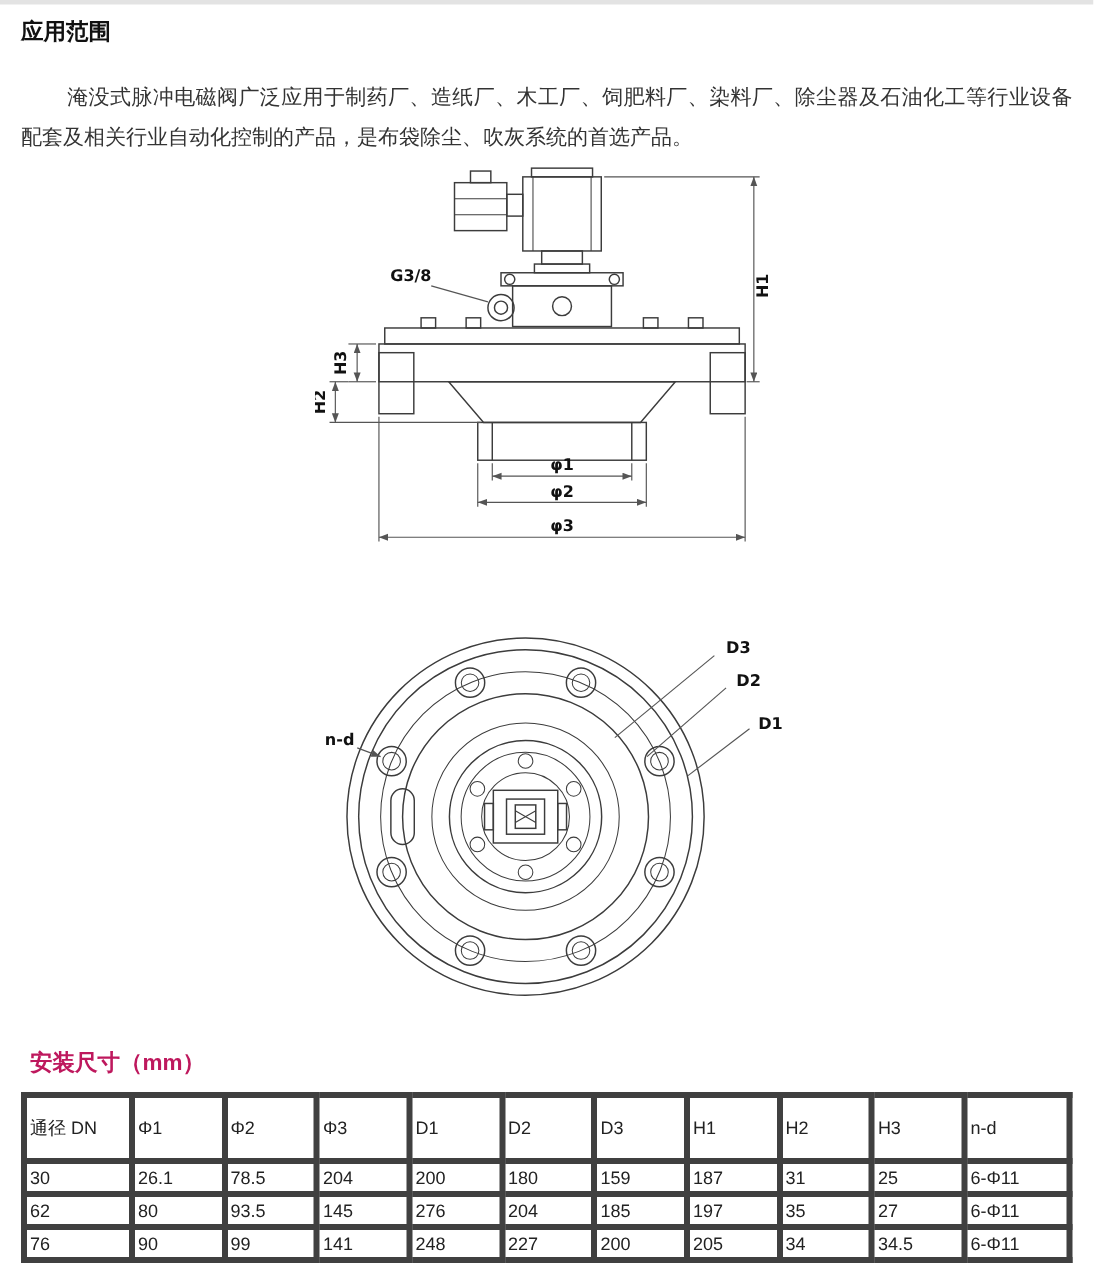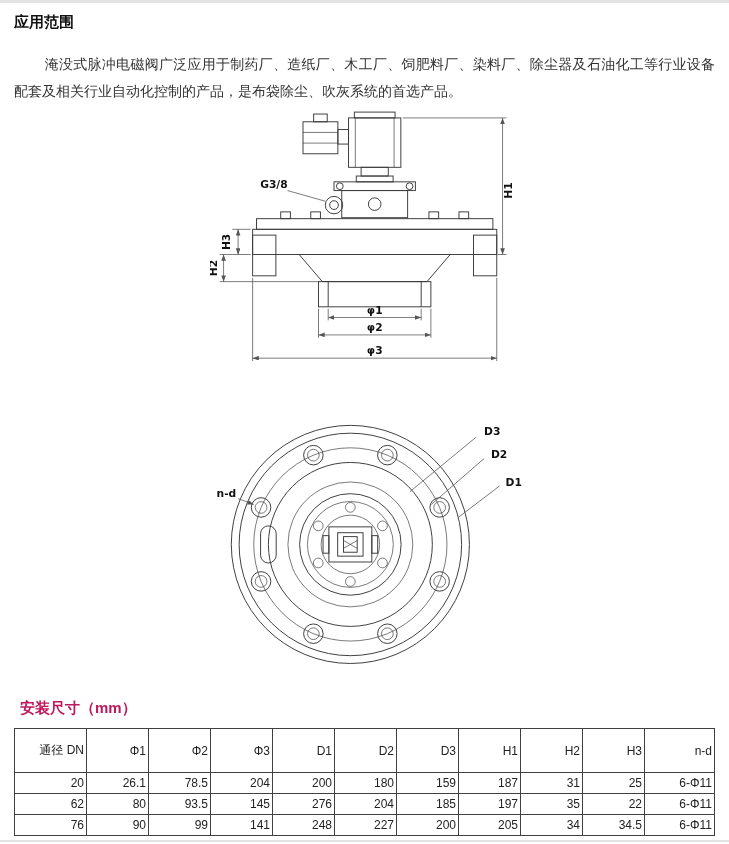--- a/index.html
+++ b/index.html
@@ -8,21 +8,21 @@
   .page{width:729px;min-height:841px;padding:10px 14px 4px;border-top:3px solid #e3e3e3;border-bottom:2px solid #e3e3e3}
   .page-title{font-size:15px;font-weight:700;color:#111;line-height:18px;margin-bottom:20px}
   .intro{font-size:14px;line-height:27px;color:#333;text-indent:2.2em;text-align:justify;margin-bottom:4px}
   .drawing{display:flex;justify-content:center}
   .ln{stroke:#3c3c3c;fill:none;stroke-width:1}
   .lnt{stroke:#3c3c3c;fill:none;stroke-width:.7}
   .dim{stroke:#555;fill:none;stroke-width:.8}
   .dimtxt{fill:#111;font-family:"DejaVu Sans",sans-serif;font-size:11px;font-weight:700}
   .dims-title{font-size:15px;font-weight:700;color:#be185d;margin:16px 6px 10px}
   table.dims{width:100%;border-collapse:collapse;table-layout:fixed;font-size:12px;color:#222}
-  .dims th,.dims td{border:1px solid #404040;text-align:right;font-weight:400;padding:2px;overflow:hidden}
+  .dims th,.dims td{border:4px solid #404040;text-align:left;font-weight:400;padding:2px;overflow:hidden}
   .dims thead th{height:44px}
   .dims tbody td{height:21px}
 </style>
 </head>
 <body>
 
 <div class="page">
 
   <h1 class="page-title">应用范围</h1>
 
@@ -246,21 +246,21 @@
         <th>D2</th>
         <th>D3</th>
         <th>H1</th>
         <th>H2</th>
         <th>H3</th>
         <th>n-d</th>
       </tr>
     </thead>
     <tbody>
       <tr>
-        <td>20</td>
+        <td>30</td>
         <td>26.1</td>
         <td>78.5</td>
         <td>204</td>
         <td>200</td>
         <td>180</td>
         <td>159</td>
         <td>187</td>
         <td>31</td>
         <td>25</td>
         <td>6-Φ11</td>
@@ -268,21 +268,21 @@
       <tr>
         <td>62</td>
         <td>80</td>
         <td>93.5</td>
         <td>145</td>
         <td>276</td>
         <td>204</td>
         <td>185</td>
         <td>197</td>
         <td>35</td>
-        <td>22</td>
+        <td>27</td>
         <td>6-Φ11</td>
       </tr>
       <tr>
         <td>76</td>
         <td>90</td>
         <td>99</td>
         <td>141</td>
         <td>248</td>
         <td>227</td>
         <td>200</td>

